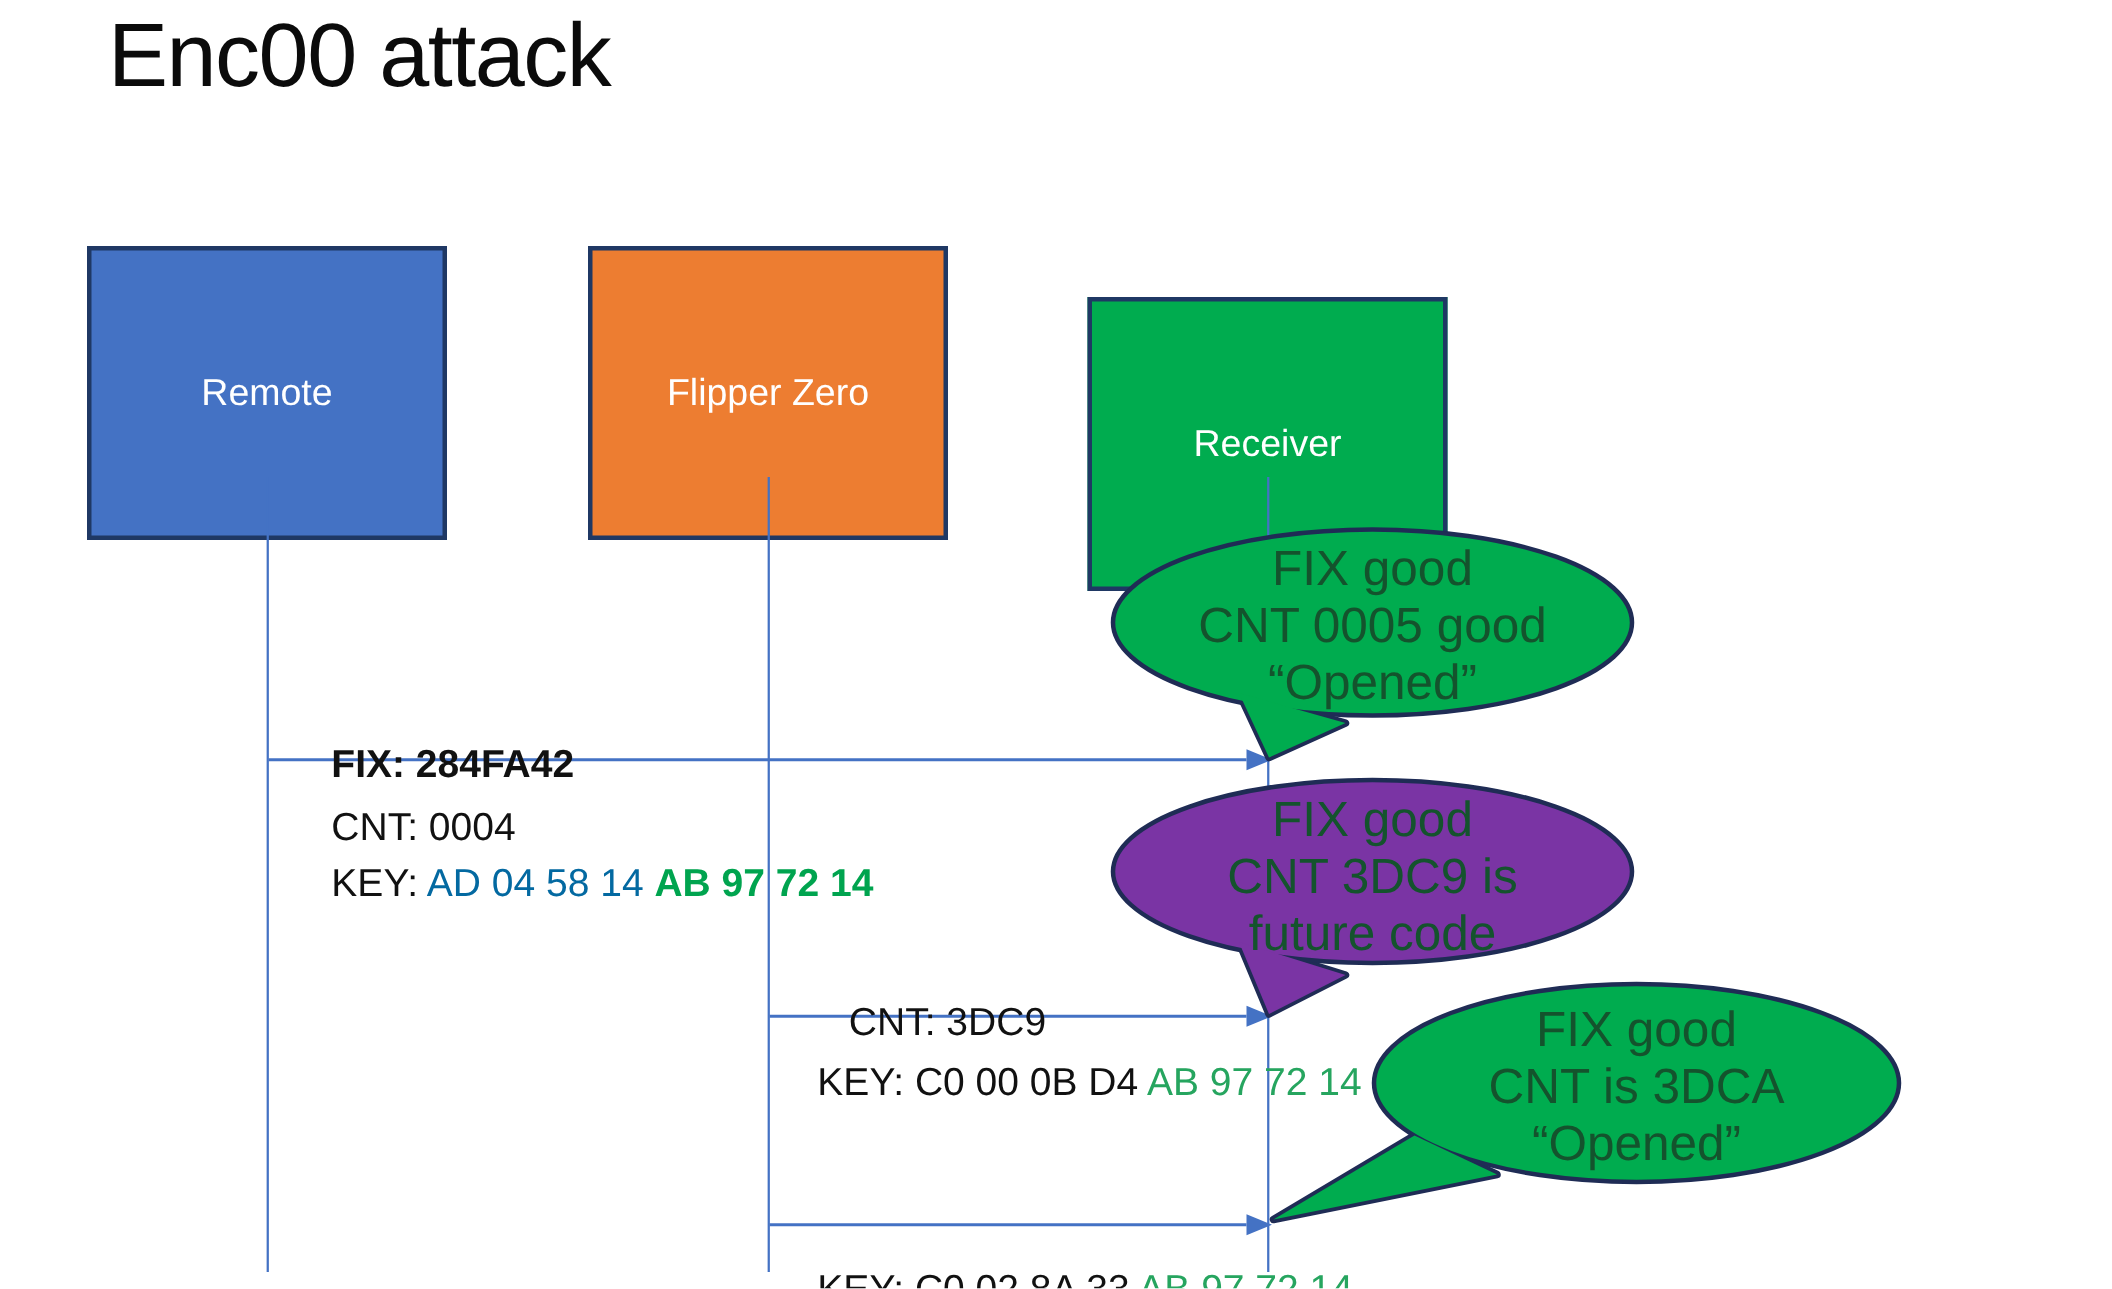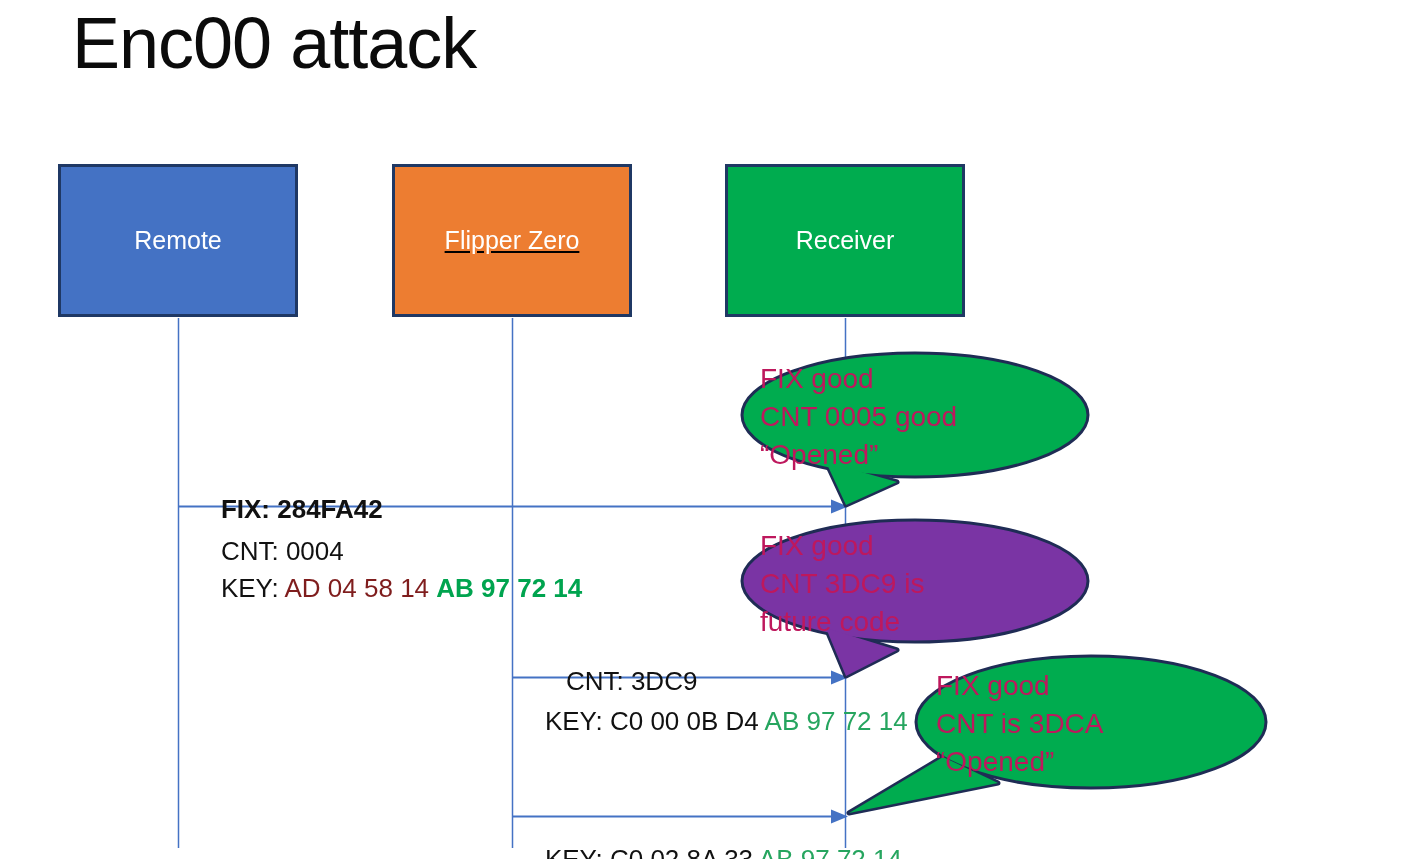--- a/index.html
+++ b/index.html
@@ -1,41 +1,41 @@
 <!DOCTYPE html>
 <html><head>
 <meta charset="utf-8">
 <style>
   html,body{margin:0;padding:0;background:#fff;}
   .slide{
     position:relative;width:1408px;height:859px;background:#ffffff;overflow:hidden;
     font-family:"Liberation Sans",sans-serif;
   }
   .title{
-    position:absolute;left:72px;top:2px;font-size:72px;font-weight:300;
+    position:absolute;left:72px;top:2px;font-size:60px;font-weight:300;
     color:#0b0b0b;letter-spacing:-1px;white-space:pre;z-index:3;
   }
   .actor{
-    position:absolute;top:164px;width:240px;height:153px;box-sizing:border-box;
+    position:absolute;top:164px;width:240px;height:196px;box-sizing:border-box;
     border:3px solid #1F3864;display:flex;align-items:center;justify-content:center;
     z-index:1;
   }
   .actor span{color:#ffffff;font-size:25px;}
   .actor.remote{left:58px;background:#4472C4;}
-  .actor.flipper{left:392px;background:#ED7D31;text-decoration:underline;}
-  .actor.receiver{left:725px;background:#00AC4F;}
+  .actor.flipper{left:392px;background:#ED7D31;}
+  .actor.receiver{left:725px;background:#00AC4F;margin-top:34px;}
   svg.overlay{position:absolute;left:0;top:0;z-index:2;}
   .msg{
     position:absolute;font-size:26px;color:#111111;white-space:pre;z-index:3;line-height:1;
   }
-  .red{color:#7f1d1d;}
+  .red{color:#0369a1;}
   .green-bold{color:#00A44F;font-weight:bold;}
   .green{color:#26A55F;}
   .bubble-text{
-    position:absolute;width:310px;text-align:left;color:#be185d;font-size:28px;
+    position:absolute;width:310px;text-align:center;color:#14532d;font-size:33px;
     line-height:38px;z-index:3;
   }
 </style>
 </head>
 <body>
 
 <div class="slide">
 
   <div class="title">Enc00 attack</div>
 

